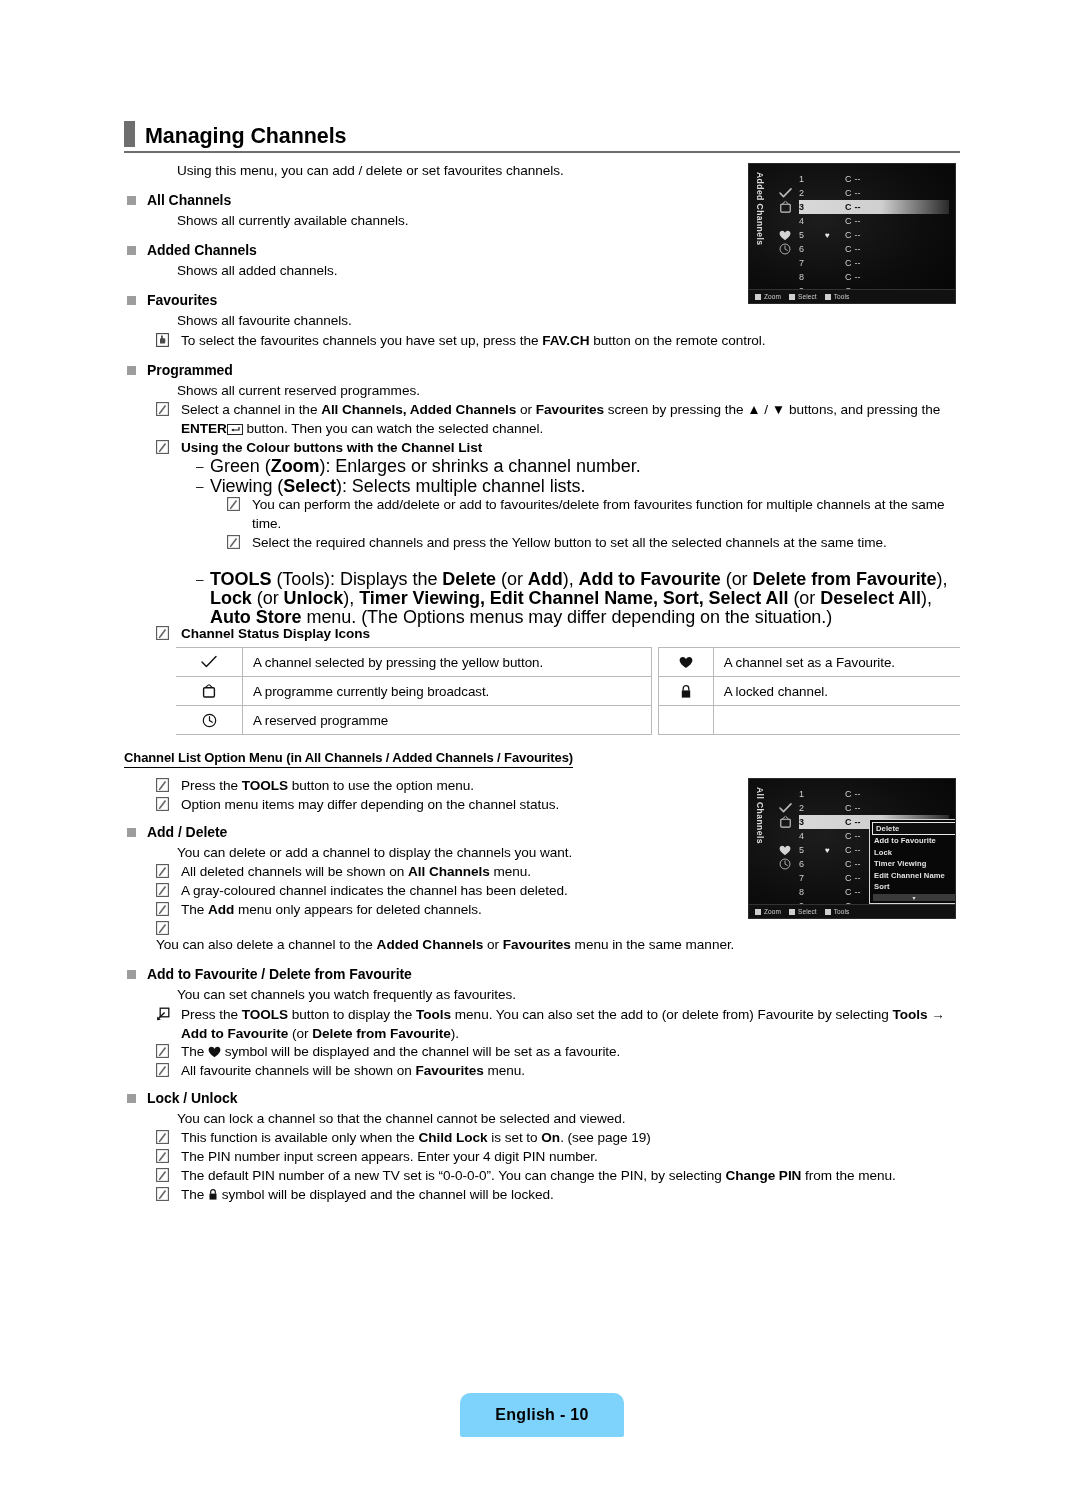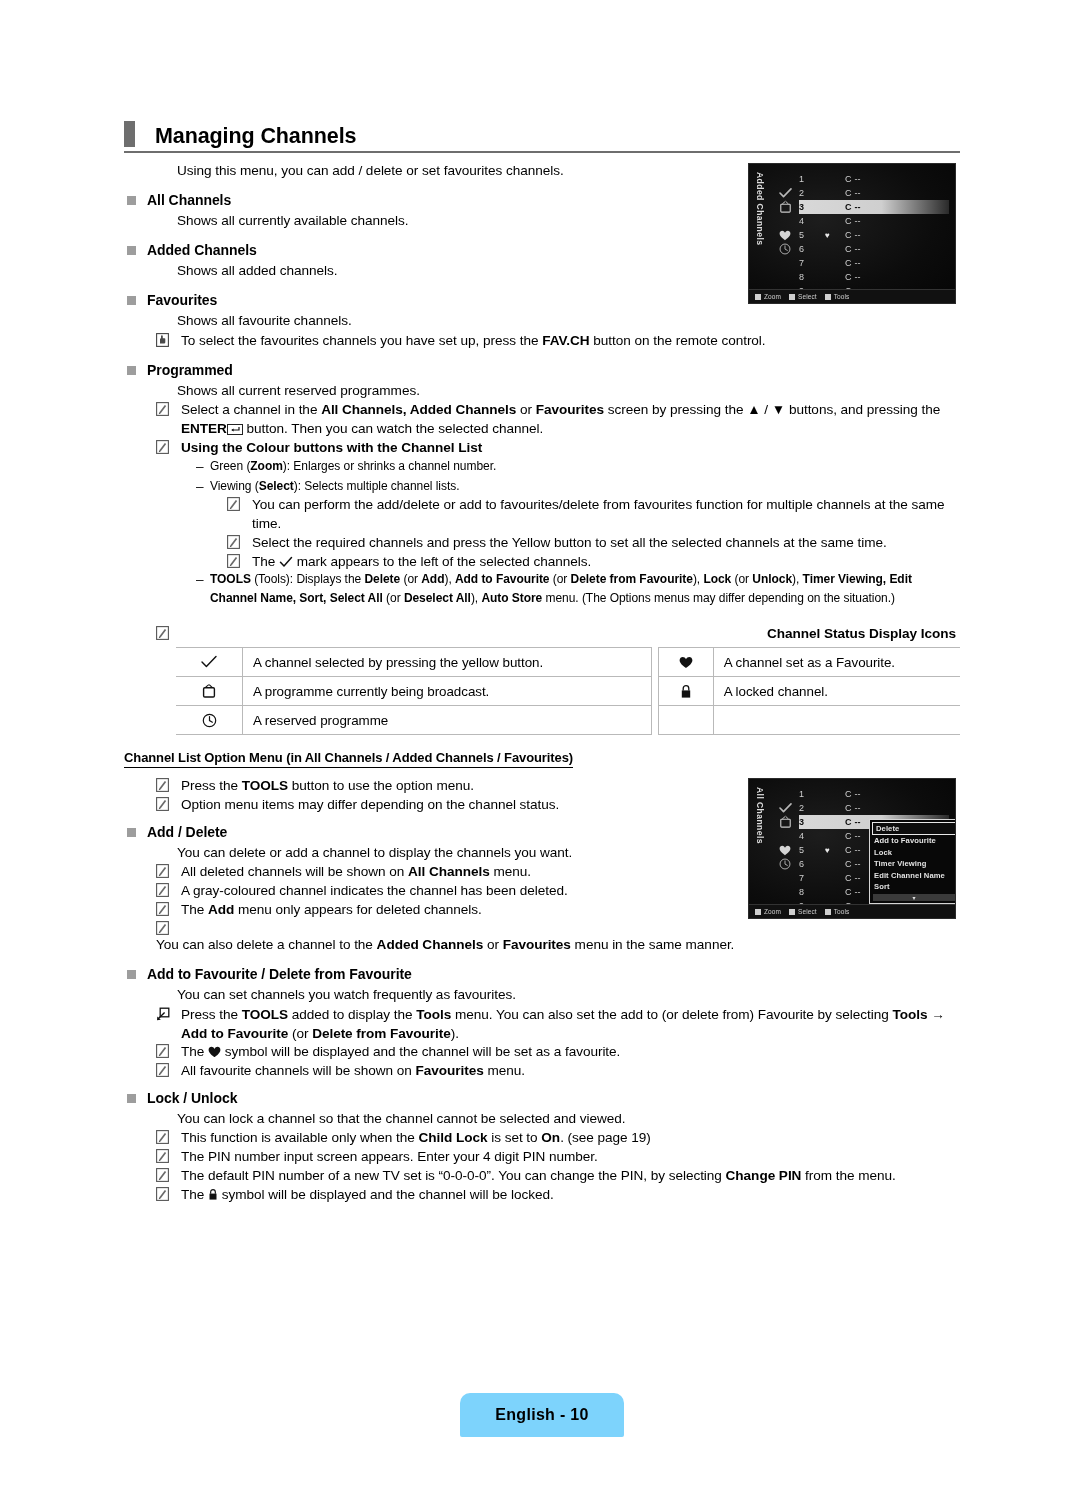--- a/index.html
+++ b/index.html
@@ -24,21 +24,21 @@
 
   
   .section-title-wrap {
     position: absolute;
     left: 124px;
     width: 836px;
   }
   .section-title-row {
     display: flex;
     align-items: flex-end;
-    gap: 20px;
+    gap: 10px;
   }
   .title-bar {
     width: 11px;
     height: 26px;
     background: #6e6e6e;
     flex: 0 0 auto;
     margin-bottom: 1px;
   }
   .section-title {
     font-size: 21.5px;
@@ -121,21 +121,21 @@
     display: flex;
     align-items: flex-start;
   }
   .dash .dmark {
     flex: 0 0 auto;
     width: 14px;
     font-size: 13.6px;
     line-height: 19px;
   }
   .dash .dtxt {
-    font-size: 12px;
+    font-size: 18px;
     line-height: 19px;
     letter-spacing: -0.05px;
   }
   .dash .dtxt b { font-weight: bold; }
 
   
   svg.gi { display: block; }
 
   .inline-ico {
     display: inline-block;
@@ -441,39 +441,27 @@
     <span class="nico">
       <svg class="gi" width="13" height="14" viewBox="0 0 13 14">
         <rect x="0.6" y="0.6" width="11.8" height="12.8" fill="none" stroke="#555" stroke-width="1.1"></rect>
         <path d="M3.2 10.4 L8.8 3.0 L10.2 4.1 L4.6 11.4 Z" fill="#6a6a6a"></path>
         <path d="M3.2 10.4 L4.6 11.4 L2.8 12 Z" fill="#3a3a3a"></path>
       </svg>
     </span>
     <span class="ntxt">Select the required channels and press the Yellow button to set all the selected channels at the same time.</span>
   </div>
 
-  <div class="note" style="left:227px; top:552px; width:730px;">
-    <span class="nico">
-      <svg class="gi" width="13" height="14" viewBox="0 0 13 14">
-        <rect x="0.6" y="0.6" width="11.8" height="12.8" fill="none" stroke="#555" stroke-width="1.1"></rect>
-        <path d="M3.2 10.4 L8.8 3.0 L10.2 4.1 L4.6 11.4 Z" fill="#6a6a6a"></path>
-        <path d="M3.2 10.4 L4.6 11.4 L2.8 12 Z" fill="#3a3a3a"></path>
-      </svg>
-    </span>
-    <span class="ntxt"><span>The </span><span class="inline-ico"><svg class="gi" width="14" height="12" viewBox="0 0 14 12" style="display:inline-block">
-            <path d="M1.5 6.2 L5 10 L12.5 1.6" fill="none" stroke="#111" stroke-width="1.5" stroke-linecap="round" stroke-linejoin="round"></path>
-          </svg></span><span> mark appears to the left of the selected channels.</span></span>
-  </div>
 
   <div class="dash" style="left:196px; top:570px; width:760px;">
     <span class="dmark">–</span>
     <span class="dtxt"><b>TOOLS</b><span> (Tools): Displays the </span><b>Delete</b><span> (or </span><b>Add</b><span>), </span><b>Add to Favourite</b><span> (or </span><b>Delete from Favourite</b><span>), </span><b>Lock</b><span> (or </span><b>Unlock</b><span>), </span><b>Timer Viewing, Edit Channel Name, Sort, Select All</b><span> (or </span><b>Deselect All</b><span>), </span><b>Auto Store</b><span> menu. (The Options menus may differ depending on the situation.)</span></span>
   </div>
 
-  <div class="note" style="left:156px; top:624px; width:800px;justify-content:space-between;">
+  <div class="note" style="left:156px; top:624px; width:800px;">
     <span class="nico">
       <svg class="gi" width="13" height="14" viewBox="0 0 13 14">
         <rect x="0.6" y="0.6" width="11.8" height="12.8" fill="none" stroke="#555" stroke-width="1.1"></rect>
         <path d="M3.2 10.4 L8.8 3.0 L10.2 4.1 L4.6 11.4 Z" fill="#6a6a6a"></path>
         <path d="M3.2 10.4 L4.6 11.4 L2.8 12 Z" fill="#3a3a3a"></path>
       </svg>
     </span>
     <span class="ntxt"><b>Channel Status Display Icons</b></span>
   </div>
 
@@ -618,21 +606,21 @@
   <div class="txt" style="left:177px; top:985px; width:700px;">You can set channels you watch frequently as favourites.</div>
 
   <div class="note" style="left:156px; top:1005px; width:800px;">
     <span class="nico">
       <svg class="gi" width="14" height="14" viewBox="0 0 14 14">
         <rect x="4.2" y="1.2" width="8.6" height="8.6" fill="none" stroke="#111" stroke-width="1.3"></rect>
         <path d="M8.6 5.4 L2.2 11.8" fill="none" stroke="#111" stroke-width="1.4"></path>
         <path d="M1.0 13.2 L1.3 9.6 L4.8 12.8 Z" fill="#111"></path>
       </svg>
     </span>
-    <span class="ntxt"><span>Press the </span><b>TOOLS</b><span> added to display the </span><b>Tools</b><span> menu. You can also set the add to (or delete from) Favourite by selecting </span><b>Tools</b><span> → </span><b>Add to Favourite</b><span> (or </span><b>Delete from Favourite</b><span>).</span></span>
+    <span class="ntxt"><span>Press the </span><b>TOOLS</b><span> button to display the </span><b>Tools</b><span> menu. You can also set the add to (or delete from) Favourite by selecting </span><b>Tools</b><span> → </span><b>Add to Favourite</b><span> (or </span><b>Delete from Favourite</b><span>).</span></span>
   </div>
 
   <div class="note" style="left:156px; top:1042px; width:800px;">
     <span class="nico">
       <svg class="gi" width="13" height="14" viewBox="0 0 13 14">
         <rect x="0.6" y="0.6" width="11.8" height="12.8" fill="none" stroke="#555" stroke-width="1.1"></rect>
         <path d="M3.2 10.4 L8.8 3.0 L10.2 4.1 L4.6 11.4 Z" fill="#6a6a6a"></path>
         <path d="M3.2 10.4 L4.6 11.4 L2.8 12 Z" fill="#3a3a3a"></path>
       </svg>
     </span>

